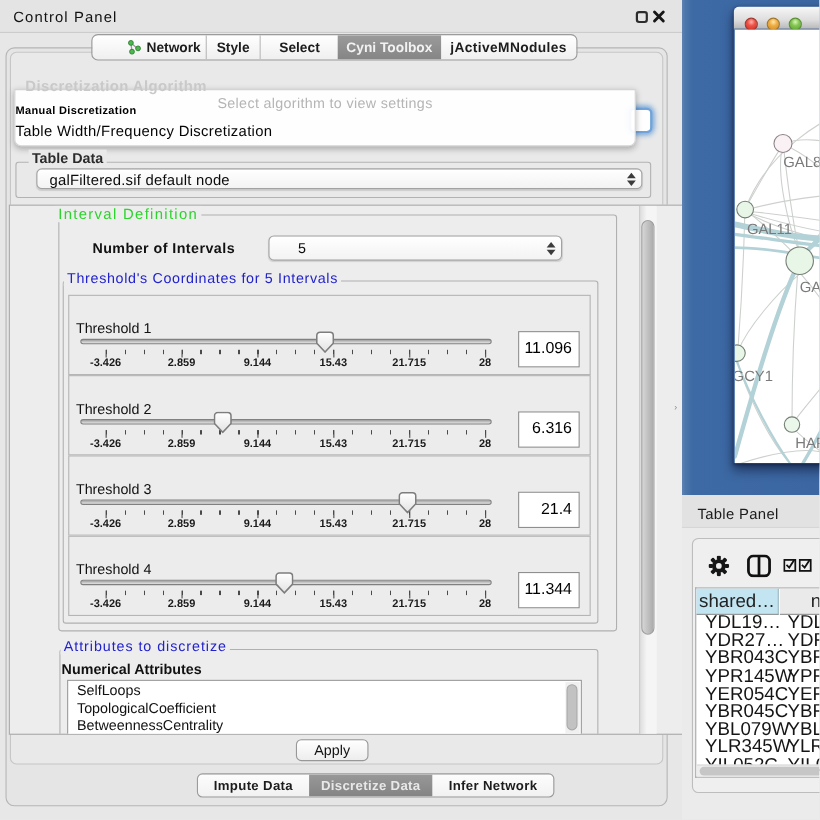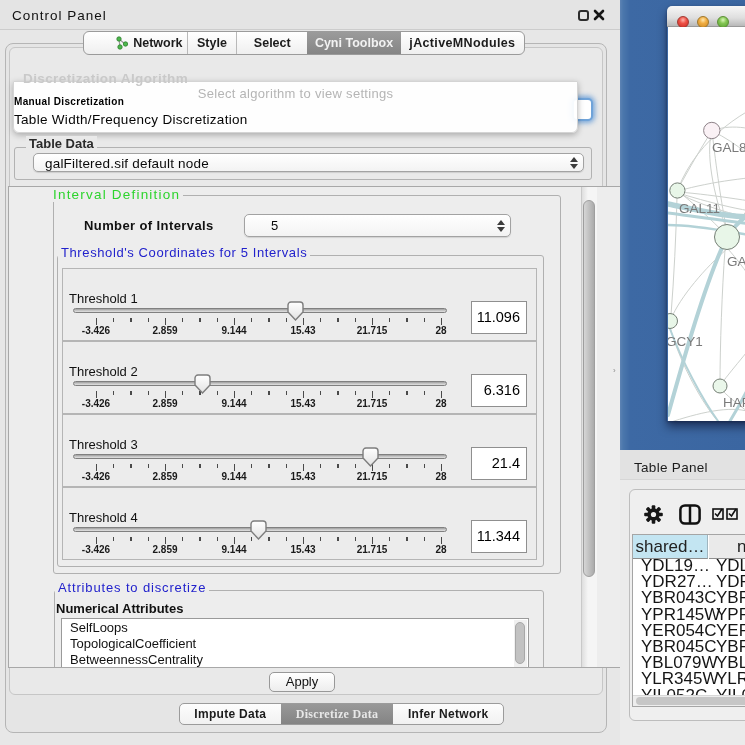--- a/index.html
+++ b/index.html
@@ -190,21 +190,21 @@
   <div class="abs" style="left:572px;top:0;width:16px;height:482px;background:linear-gradient(90deg,#dedede,#f5f5f5 40%,#f5f5f5);border-left:1px solid #c9c9c9;"></div>
   <div class="abs" style="left:574px;top:13px;width:12px;height:377px;border-radius:6px;border:1px solid #9e9e9e;background:linear-gradient(90deg,#d6d6d6,#ababab);"></div>
 </div>
 
 <div class="abs" style="left:269px;top:672px;width:66px;height:20px;border:1px solid #989898;border-radius:5px;
   background:linear-gradient(#ffffff,#ededed);font-size:13px;color:#111;text-align:center;line-height:18px;">Apply</div>
 
 <div class="abs" style="left:143px;top:703px;width:325px;height:22px;border:1px solid #9b9b9b;border-radius:5px;
   background:linear-gradient(#fdfdfd,#f1f1f1);display:flex;font-size:12px;font-weight:bold;letter-spacing:0.3px;color:#1c1c1c;overflow:hidden;margin-left:36px;">
   <div class="seg" style="width:101px;">Impute Data</div>
-  <div class="seg" style="width:113px;background:linear-gradient(#989898,#848484);color:#e8e8e8;font-family:Liberation Serif, serif;">Discretize Data</div>
+  <div class="seg" style="width:113px;background:linear-gradient(#989898,#848484);color:#e8e8e8;">Discretize Data</div>
   <div class="seg" style="width:110px;">Infer Network</div>
 </div>
 
 <div class="abs" style="left:613px;top:368px;width:6px;height:10px;color:#8a8a8a;font-size:8px;line-height:5px;">›</div>
 
 <div class="abs" style="left:620px;top:0;width:125px;height:450px;
   background:linear-gradient(90deg,#5d83b4 0,#4b77ac 3px,#3d69a4 10px,#3b66a1 100%);"></div>
 
 <div class="abs" style="left:631px;top:6px;width:114px;height:415px;box-shadow:0 6px 10px rgba(0,0,25,0.5),0 1px 3px rgba(0,0,30,0.35);border-radius:5px 0 0 0;margin-left:36px;">
   <div class="abs" style="left:0;top:0;width:114px;height:21px;border-radius:5px 0 0 0;

